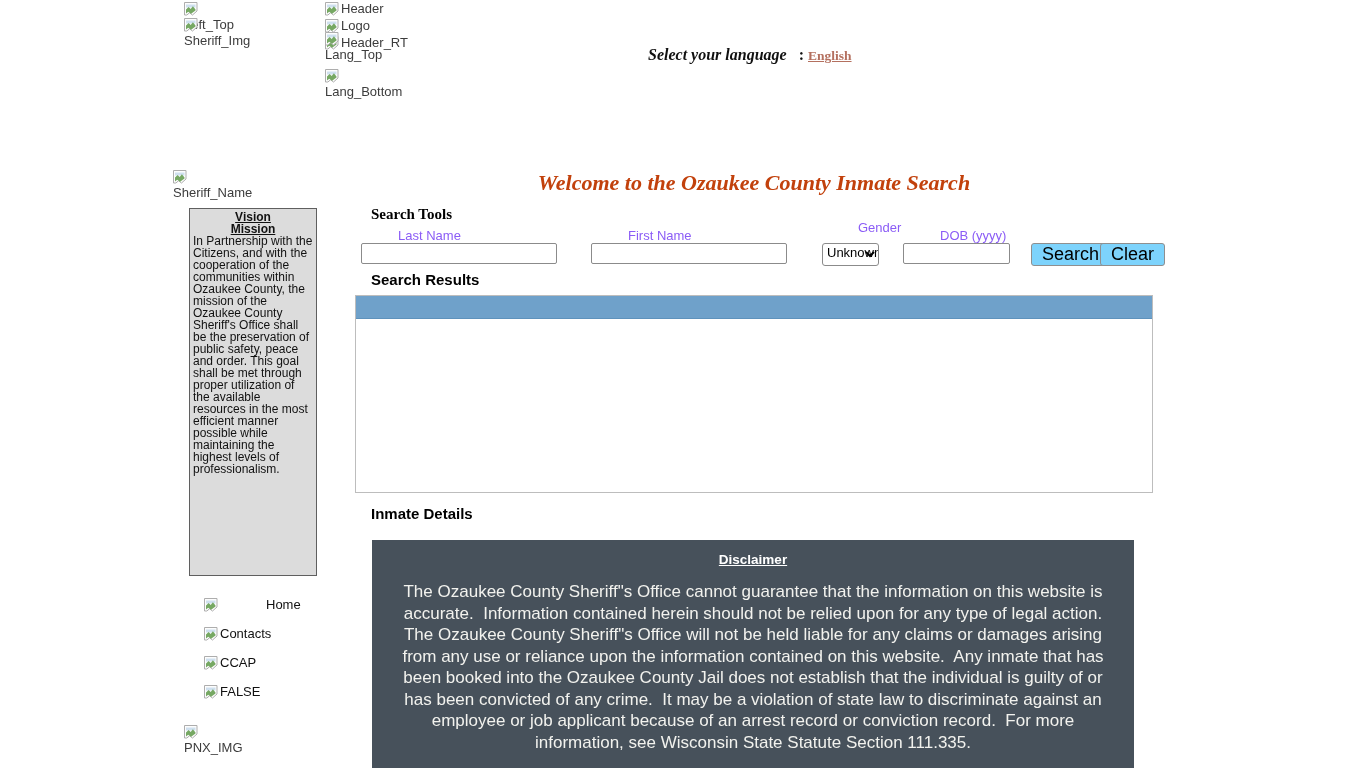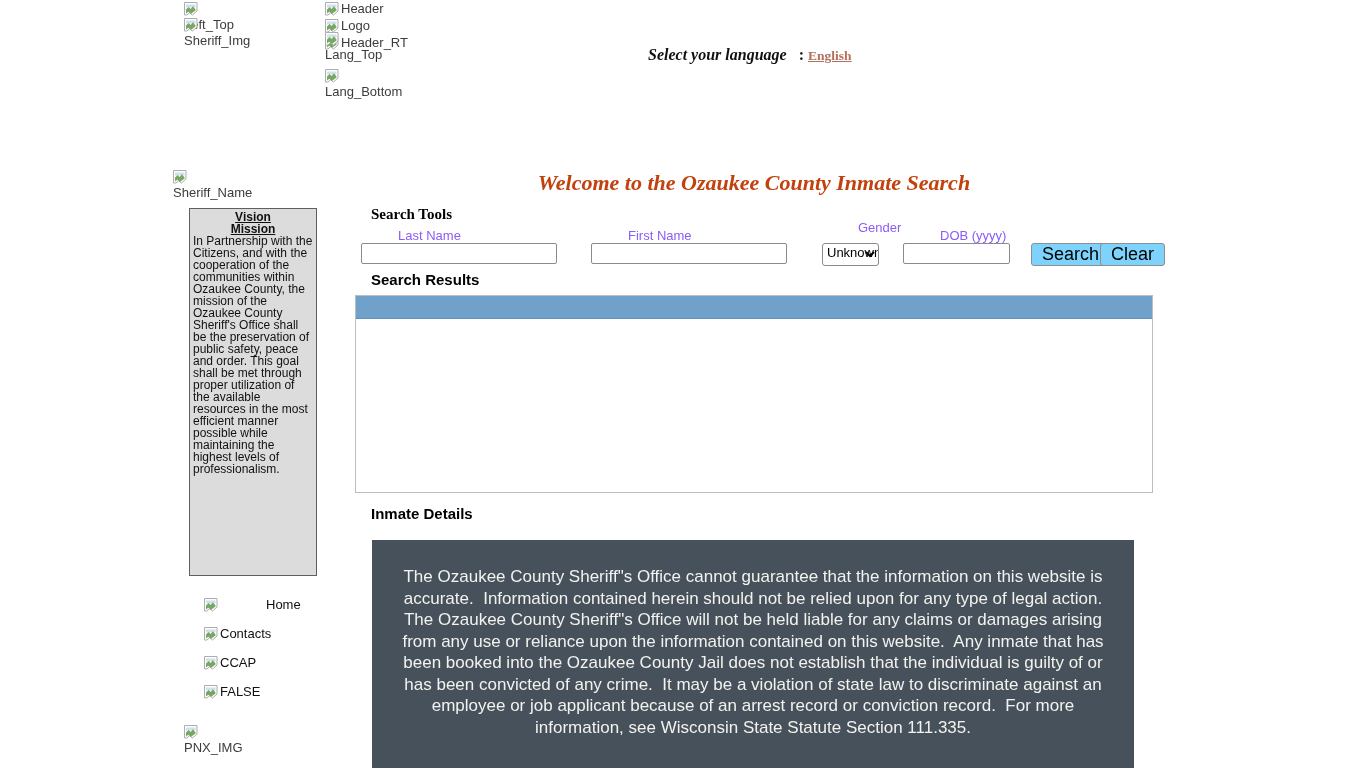--- a/index.html
+++ b/index.html
@@ -239,20 +239,21 @@
 
   <div class="abs section-heading" style="left:371px; top:271px;">Search Results</div>
   <div id="results-table" class="abs">
     <div id="results-header-bar" style="background: rgb(111, 161, 202);"></div>
     <div></div>
   </div>
 
   <div class="abs section-heading" style="left:371px; top:505px;">Inmate Details</div>
 
   <div id="disclaimer-panel" class="abs" style="background: rgb(71, 81, 91);">
+    <a id="disclaimer-heading" href="#">Disclaimer</a>
     <div id="disclaimer-text">The Ozaukee County Sheriff"s Office cannot guarantee that the information on this website is accurate.  Information contained herein should not be relied upon for any type of legal action.  The Ozaukee County Sheriff"s Office will not be held liable for any claims or damages arising from any use or reliance upon the information contained on this website.  Any inmate that has been booked into the Ozaukee County Jail does not establish that the individual is guilty of or has been convicted of any crime.  It may be a violation of state law to discriminate against an employee or job applicant because of an arrest record or conviction record.  For more information, see Wisconsin State Statute Section 111.335.</div>
   </div>
 
   <a class="nav-item" style="top:597px;gap:46px;" href="#">
     <span class="broken-icon"><svg width="16" height="15" viewBox="0 0 16 15" xmlns="http://www.w3.org/2000/svg">
           <path d="M1.5 1.5 h12.5 v8.5 l-4.5 4 -3-2.2 -2.6 2.2 h-2.4 z" fill="#fdfdfd" stroke="#adadad" stroke-width="1"></path>
           <path d="M3 3.5 h9.5 v3 h-9.5 z" fill="#cfe0ef"></path>
           <path d="M3 8.6 l2.6-2.6 2.1 2 2.2-2.8 2.6 3.2 v1 l-4.4 3.4 -2.9-2.1 -2.2 1.7 z" fill="#76a863"></path>
         </svg></span>
     <span class="alt">Home</span>

